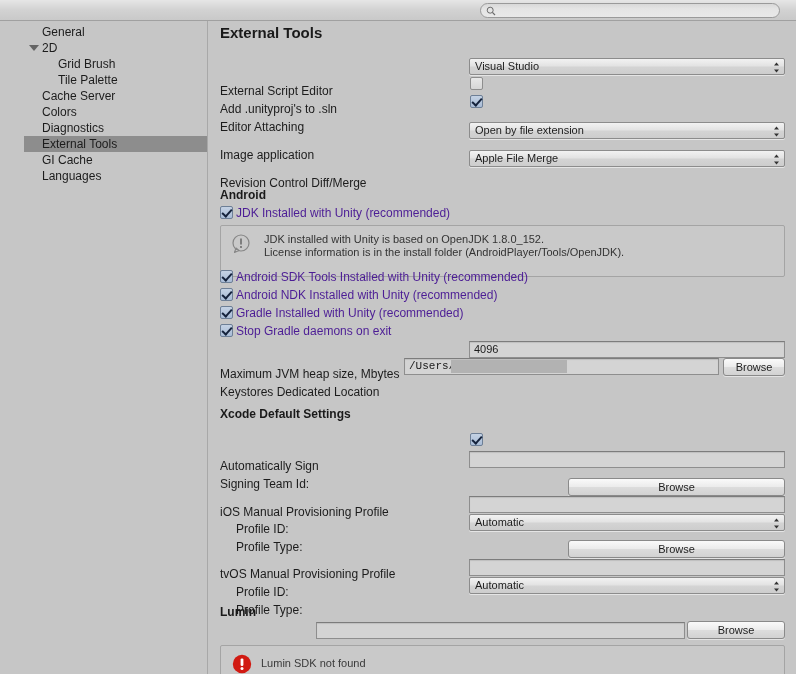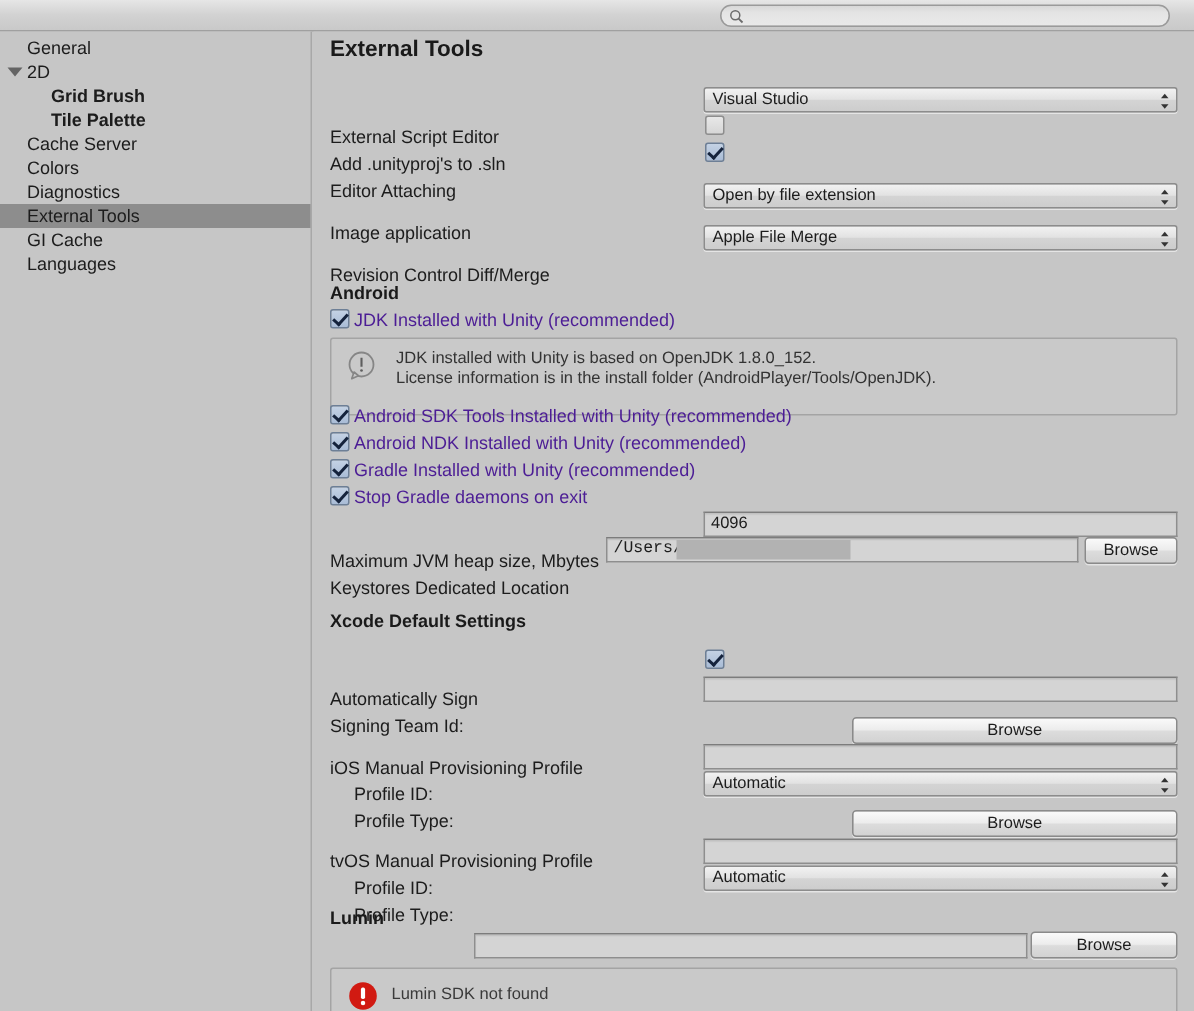--- a/index.html
+++ b/index.html
@@ -55,32 +55,33 @@
 
   
   .sidebar {
     position: absolute;
     left: 0; top: 21px;
     width: 208px; height: 653px;
     background: #c6c6c6;
     border-right: 1px solid #a8a8a8;
     box-sizing: border-box;
     padding-top: 3px;
+    padding-left: 24px;
   }
   .side-item {
     position: relative;
     height: 16px;
     line-height: 16px;
     font-size: 12px;
     color: #1c1c1c;
     white-space: nowrap;
   }
   .side-item .lbl { position: absolute; top: 0; }
   .side-item.lvl0 .lbl { left: 18px; }
-  .side-item.lvl1 .lbl { left: 34px; font-weight: bold; }
+  .side-item.lvl1 .lbl { left: 34px; }
   .side-item.selected {
     background: #8d8d8d;
   }
   .tri {
     position: absolute;
     left: 5px; top: 5px;
     width: 0; height: 0;
     border-left: 5px solid transparent;
     border-right: 5px solid transparent;
     border-top: 6px solid #646464;

